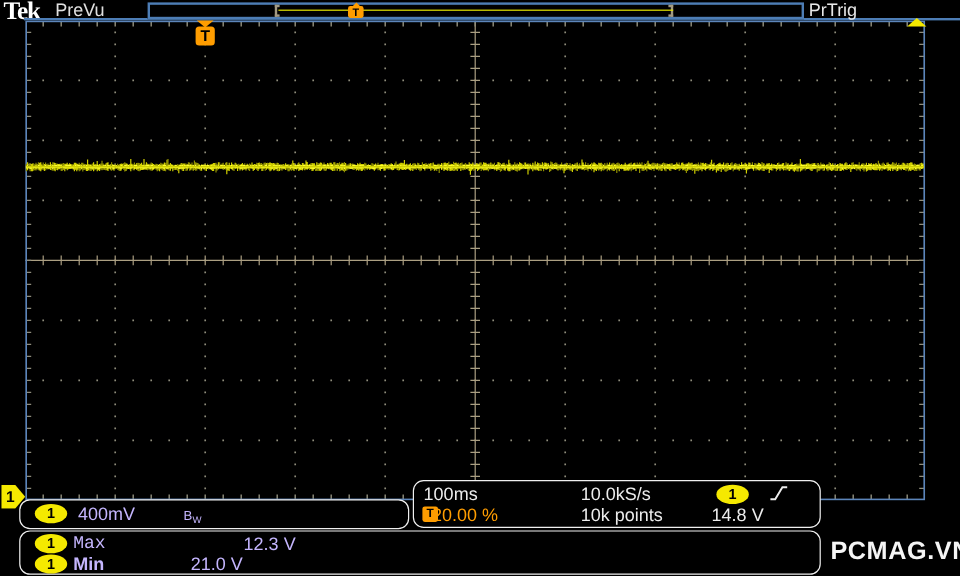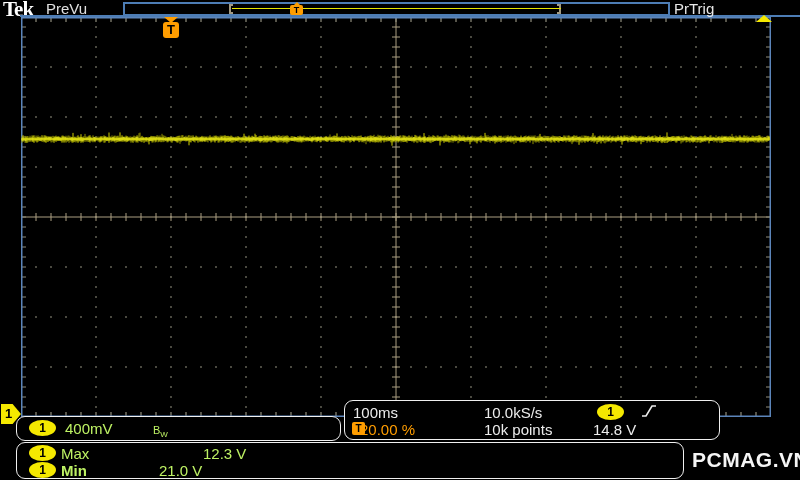--- a/index.html
+++ b/index.html
@@ -56,27 +56,27 @@
   
   .ch-pos-tag { left:1px; top:404px; width:20px; height:20px; background:#f5e900;
     clip-path:polygon(0 0, 58% 0, 100% 50%, 58% 100%, 0 100%);
     color:#000; font-size:13px; font-weight:bold; line-height:20px;
     padding-left:4px; z-index:4; }
 
   
   .box { position:absolute; background:#000; border:1.5px solid #f0f0f0;
     border-radius:9px; }
   .ch-box   { left:16px;  top:416px; width:325px; height:25px; z-index:6; }
-  .hor-box  { left:344px; top:400px; width:376px; height:40px; z-index:6; }
+  .hor-box  { left:344px; top:400px; width:340px; height:40px; z-index:6; }
   .meas-box { left:16px;  top:442px; width:668px; height:37px; z-index:6; }
 
   .badge1 { position:absolute; width:27px; height:16px; background:#f5e900;
     border-radius:50%; color:#000; font-size:12px; font-weight:bold;
     text-align:center; line-height:16px; }
-  .ytxt { position:absolute; color:#bef264; font-size:15px; white-space:pre; }
+  .ytxt { position:absolute; color:#c4b5fd; font-size:15px; white-space:pre; }
   .wtxt { position:absolute; color:#ececec; font-size:15px; white-space:pre; }
   .otxt { position:absolute; color:#ff9d00; font-size:15px; white-space:pre; }
   .bw-b { font-size:11px; } .bw-w { font-size:8px; vertical-align:-3px; }
 
   .t-icon { position:absolute; width:13px; height:13px; background:#ff9d00;
     border-radius:2px; color:#000; font-size:10px; font-weight:bold;
     text-align:center; line-height:13px; }
 
   .watermark { left:692px; top:448px; font-size:21px; font-weight:bold;
     color:#f5f5f5; letter-spacing:0.5px; }
@@ -138,21 +138,21 @@
     </svg>
     <span class="t-icon" style="left:7px; top:21px;">T</span>
     <span class="otxt" style="left:15px; top:20px;">20.00 %</span>
     <span class="wtxt" style="left:139px; top:20px;">10k points</span>
     <span class="wtxt" style="left:248px; top:20px;">14.8 V</span>
   </div>
 
   <div class="box meas-box">
     <div>
       <span class="badge1" style="left:12px; top:2px;">1</span>
-      <span class="ytxt" style="left:44px; top:2px;">Max</span>
+      <span class="ytxt" style="left:44px; top:2px;font-family:Liberation Mono, monospace;">Max</span>
       <span class="ytxt" style="left:142px; top:2px;margin-left:44px;">12.3 V</span>
     </div>
     <div>
       <span class="badge1" style="left:12px; top:19px;">1</span>
       <span class="ytxt" style="left:44px; top:19px;font-weight:bold;">Min</span>
       <span class="ytxt" style="left:142px; top:19px;">21.0 V</span>
     </div>
   </div>
 
   <div class="abs watermark">PCMAG.VN</div>

